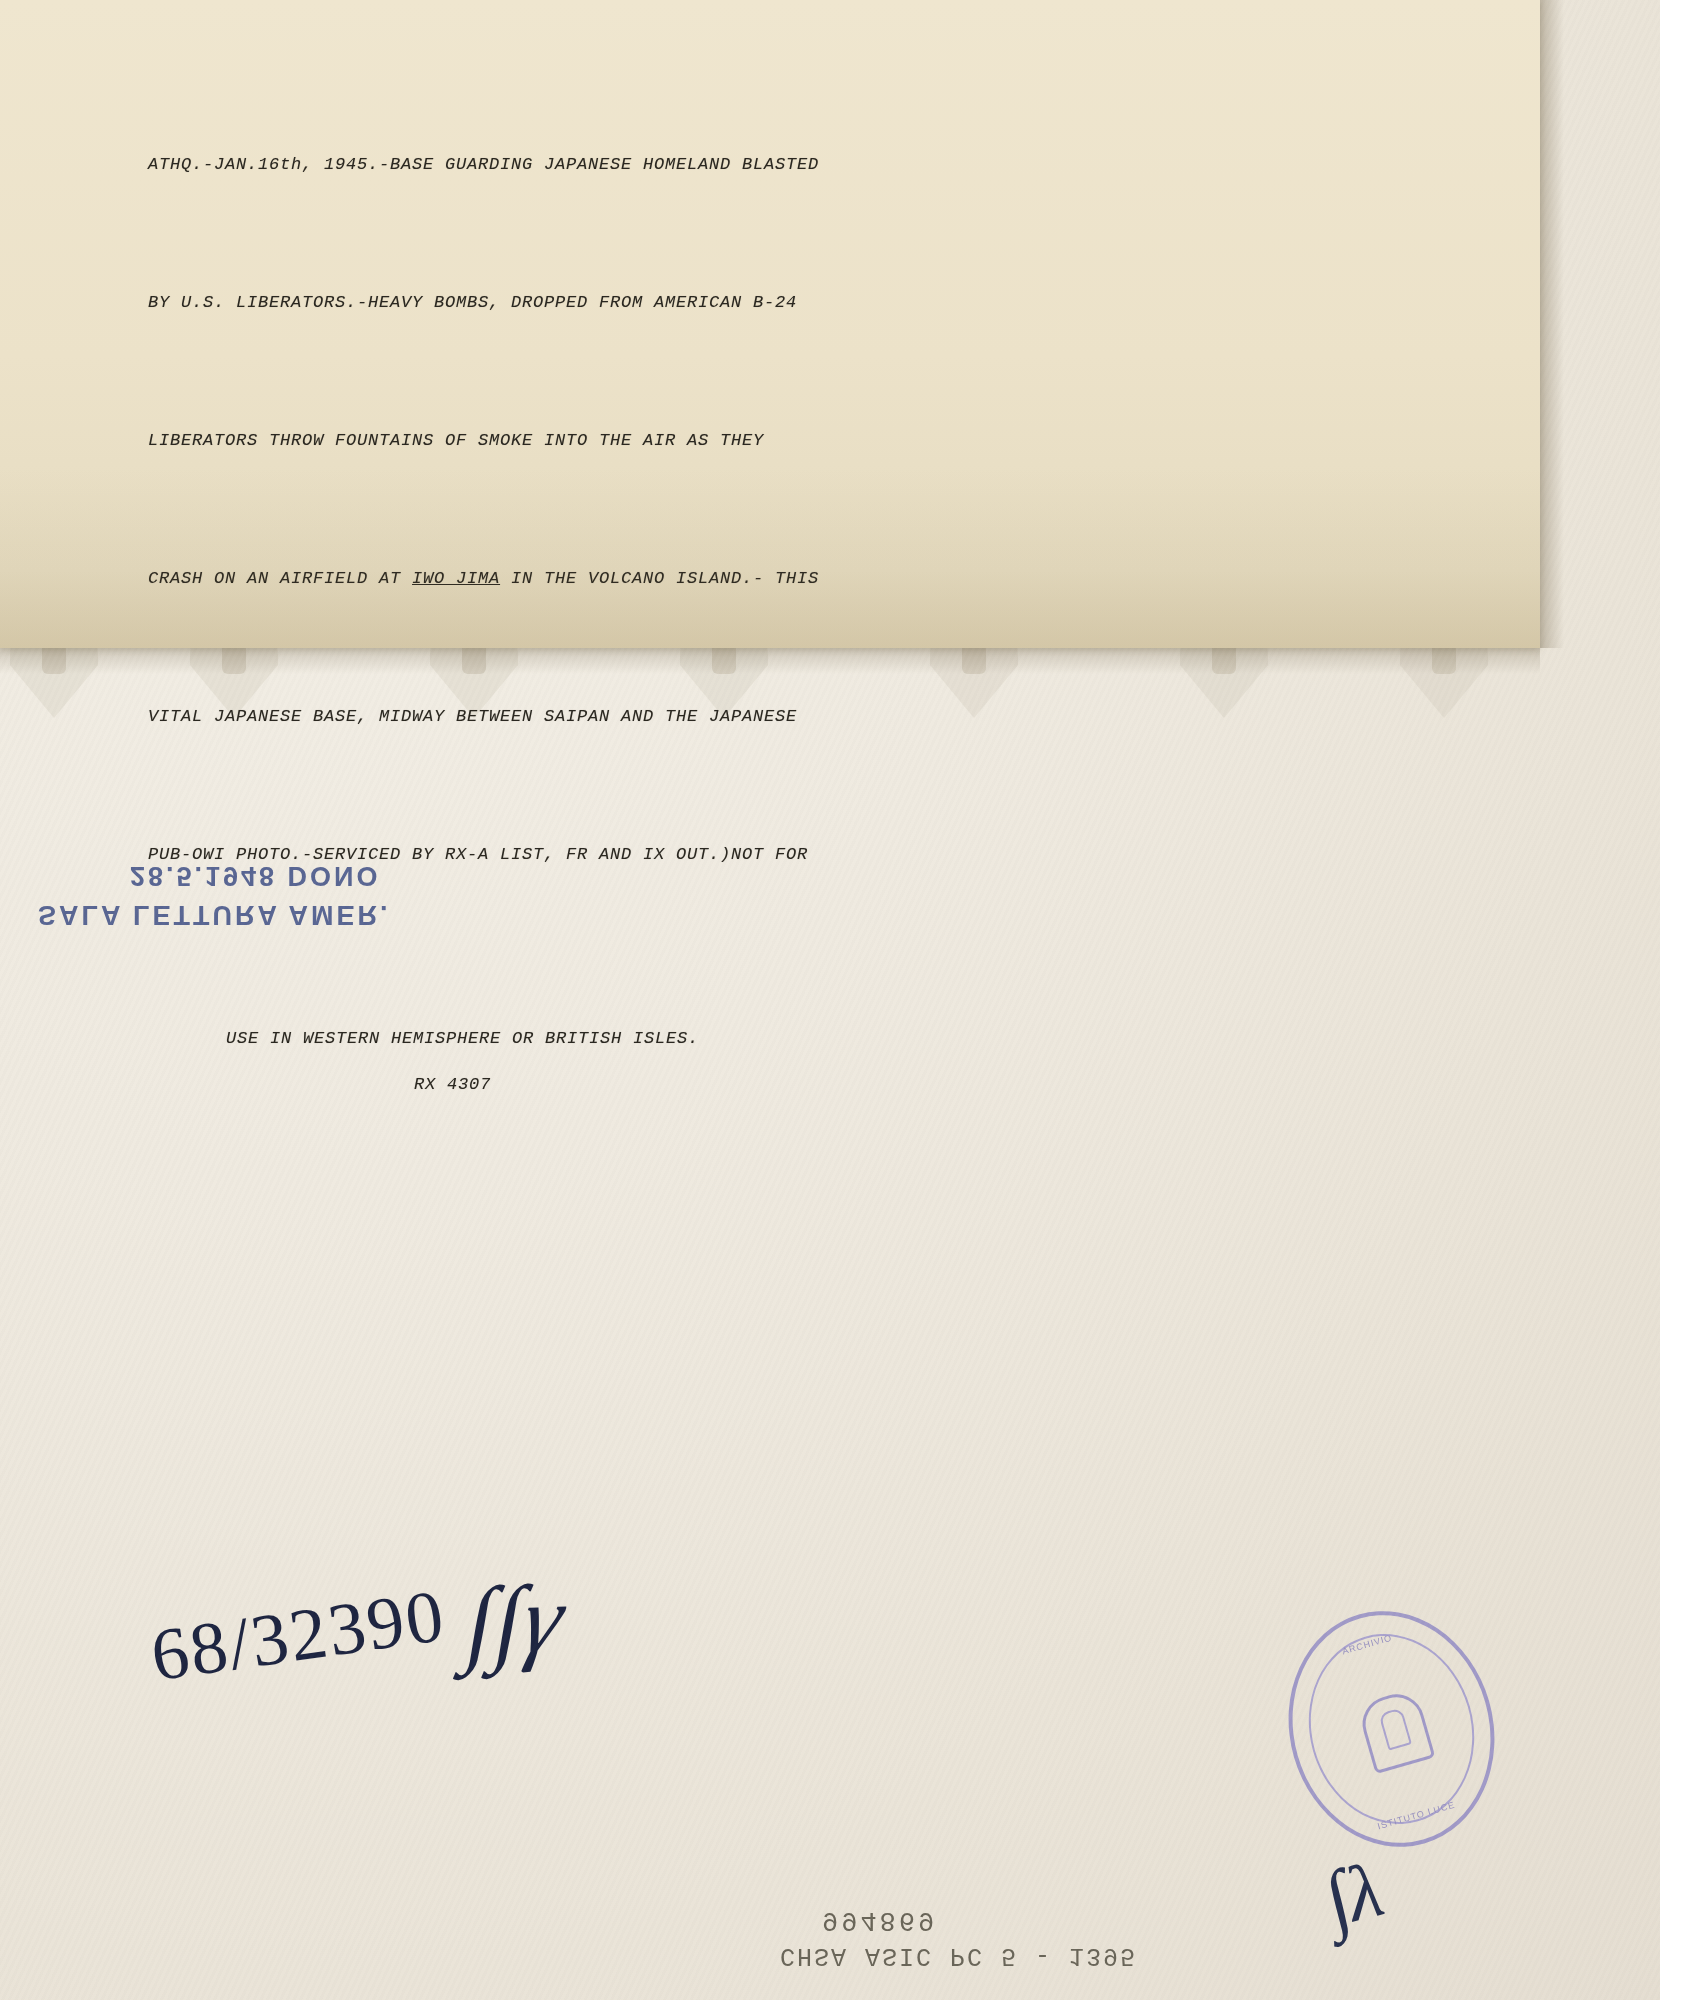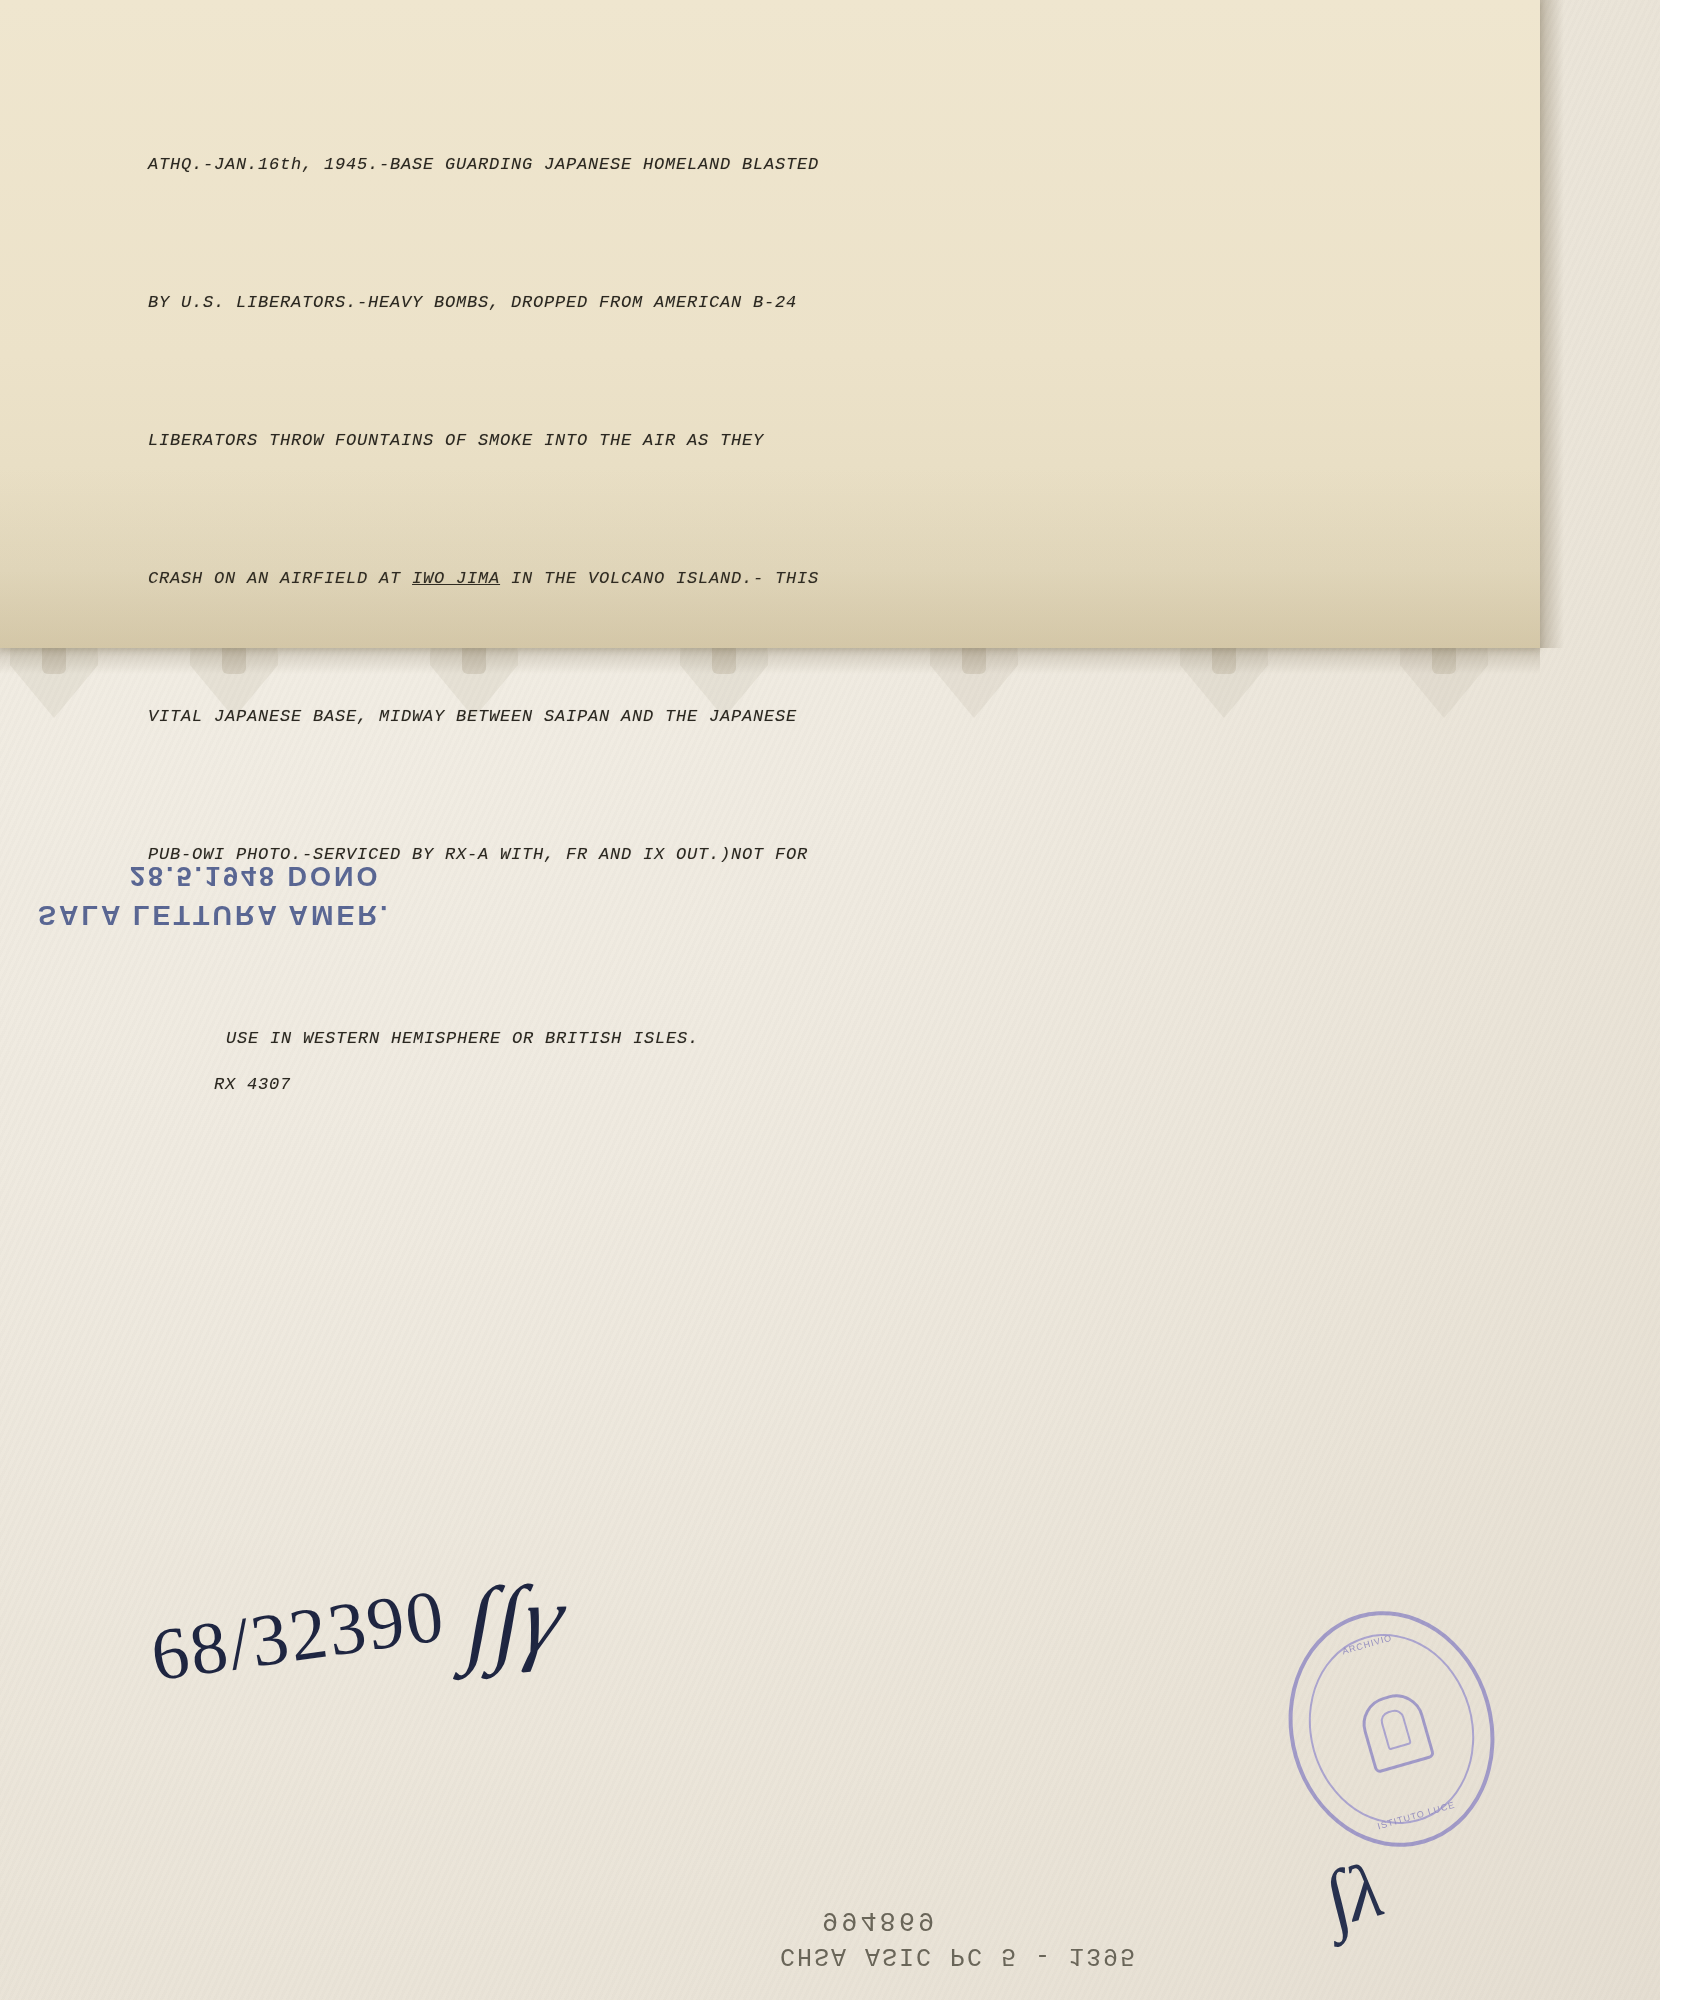--- a/index.html
+++ b/index.html
@@ -92,21 +92,21 @@
     letter-spacing:0.8px;
     white-space:pre;
     font-family:"Liberation Mono", monospace;
     text-shadow:0 0 1px rgba(40,35,25,0.25);
     font-style:italic;
   }
   #caption-text .line { display:block; position:relative; }
   #caption-text .u { text-decoration: underline; }
   .line.last { display:flex; }
   .line.last .txt { flex:0 0 auto;margin-left:12px; }
-  .line.last .ref { }
+  .line.last .ref { margin-left:200px; }
 
   
   #mirror-stamp {
     position:absolute;
     left:30px;
     top:860px;
     color:#3f4f86;
     font-family:"Liberation Sans", sans-serif;
     font-size:27px;
     letter-spacing:3px;
@@ -280,21 +280,21 @@
 <div id="right-strip"></div>
 <div id="right-margin"></div>
 
 <div id="caption-slip">
   <div id="caption-text">
     <span class="line">ATHQ.-JAN.16th, 1945.-BASE GUARDING JAPANESE HOMELAND BLASTED</span>
     <span class="line">BY U.S. LIBERATORS.-HEAVY BOMBS, DROPPED FROM AMERICAN B-24</span>
     <span class="line">LIBERATORS THROW FOUNTAINS OF SMOKE INTO THE AIR AS THEY</span>
     <span class="line">CRASH ON AN AIRFIELD AT <span class="u">IWO JIMA</span> IN THE VOLCANO ISLAND.- THIS</span>
     <span class="line">VITAL JAPANESE BASE, MIDWAY BETWEEN SAIPAN AND THE JAPANESE</span>
-    <span class="line">PUB-OWI PHOTO.-SERVICED BY RX-A WITH, FR AND IX OUT.)NOT FOR</span>
+    <span class="line">PUB-OWI PHOTO.-SERVICED BY RX-A LIST, FR AND IX OUT.)NOT FOR</span>
     <span class="line last">
       <span class="txt">USE IN WESTERN HEMISPHERE OR BRITISH ISLES.</span>
       <span class="ref">RX 4307</span>
     </span>
   </div>
 </div>
 <div id="slip-shadow"></div>
 <div id="slip-right-shadow"></div>
 
 </body></html>

